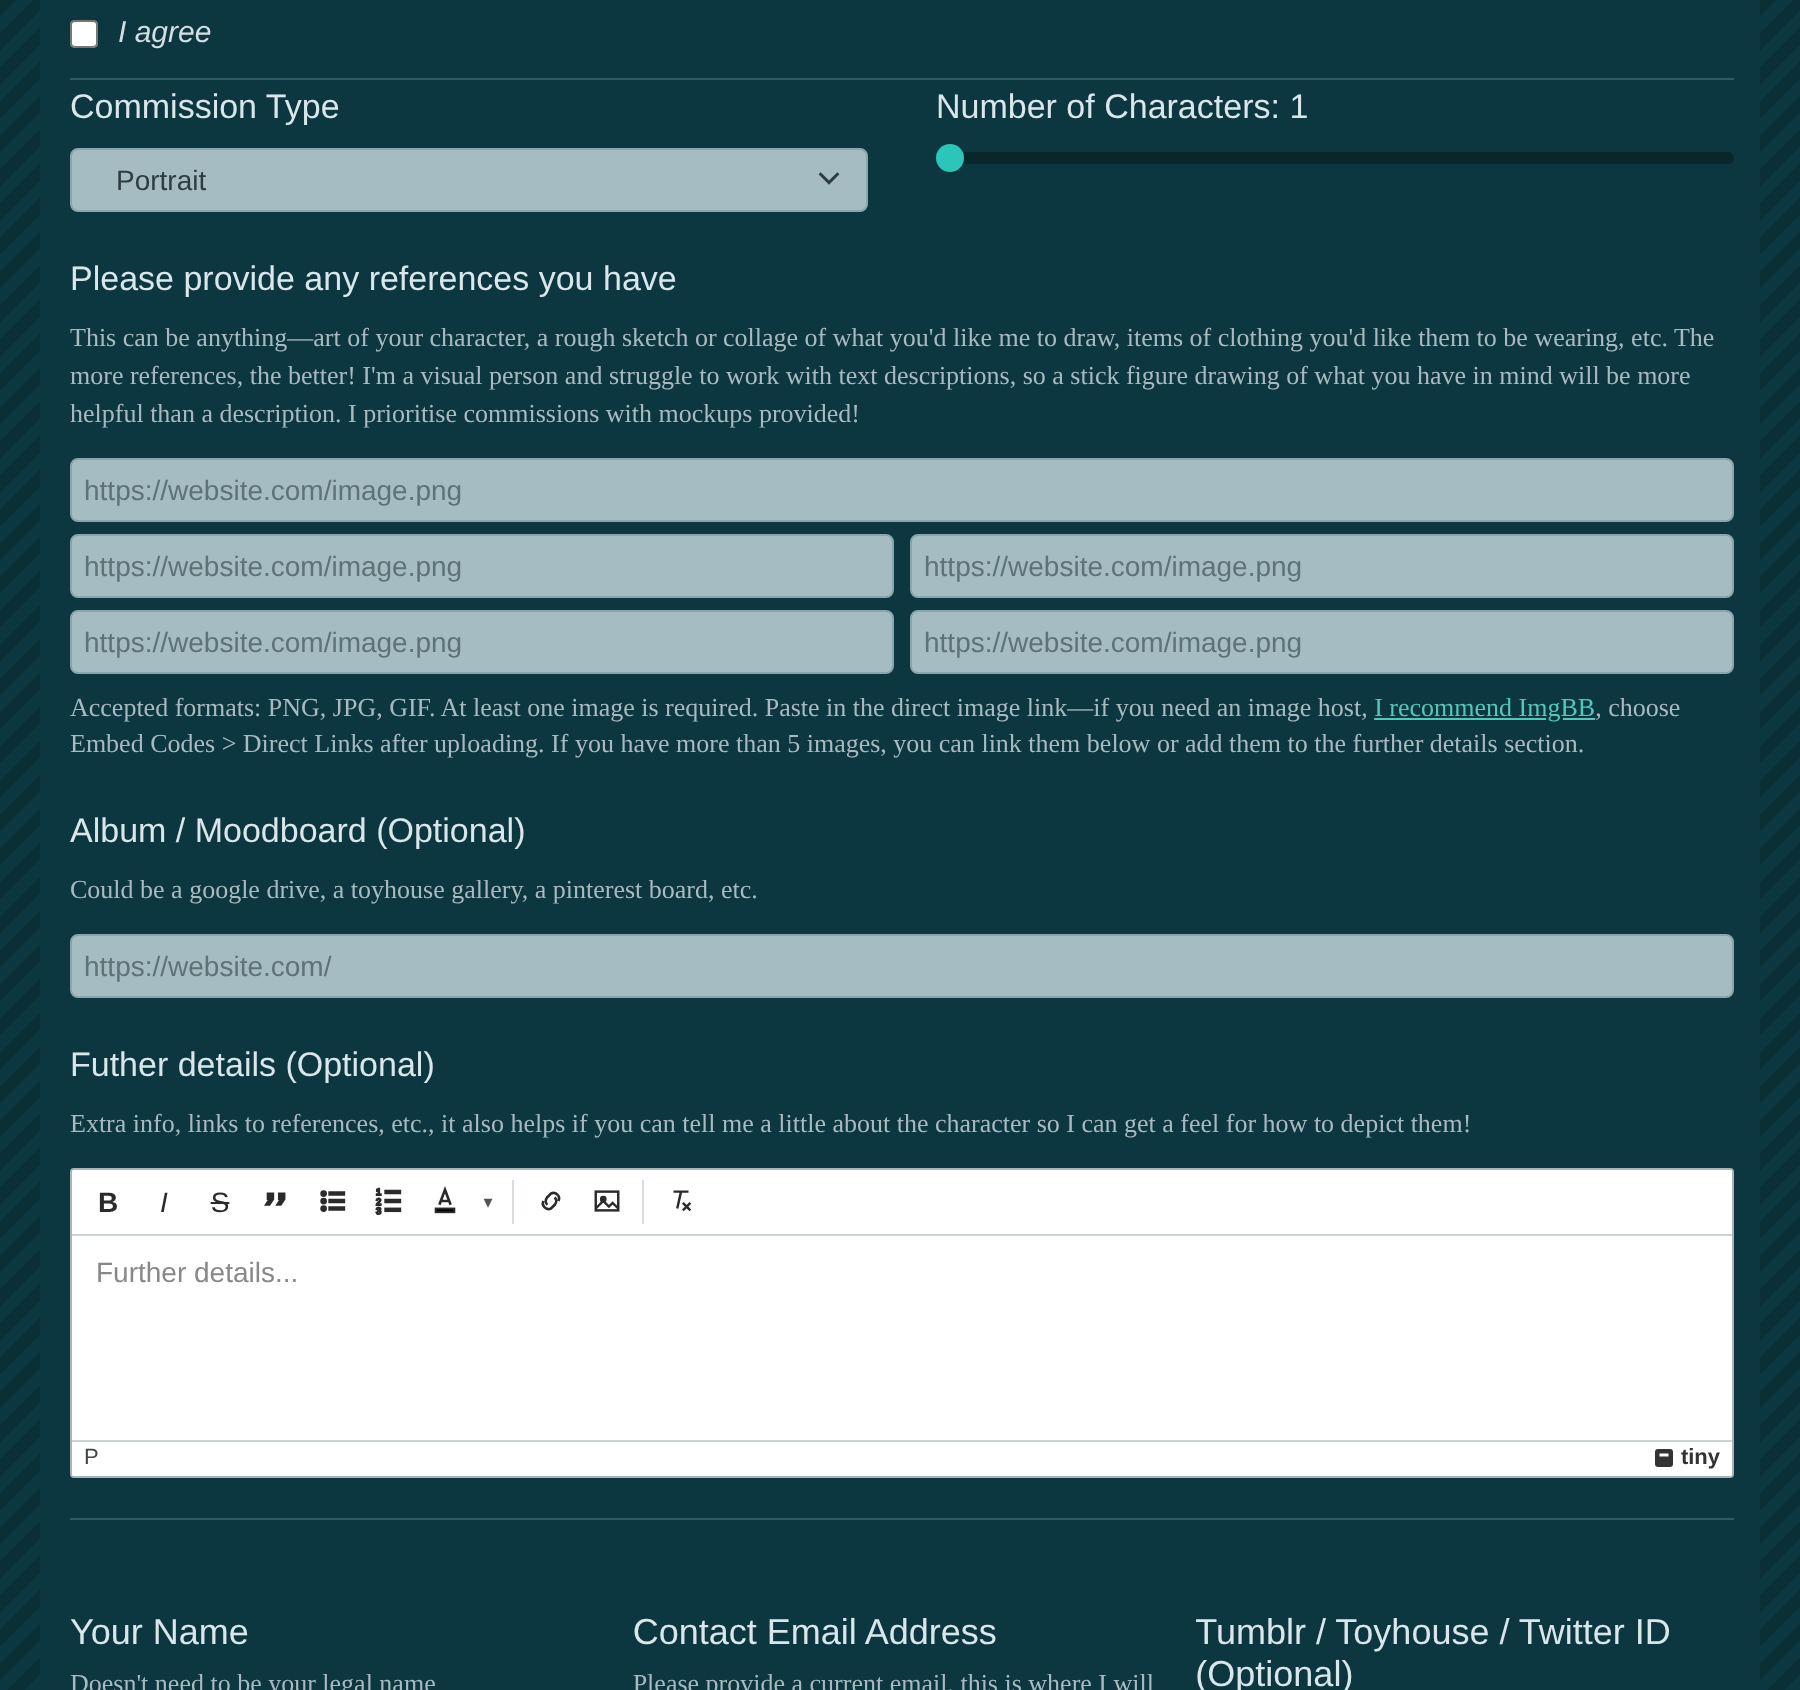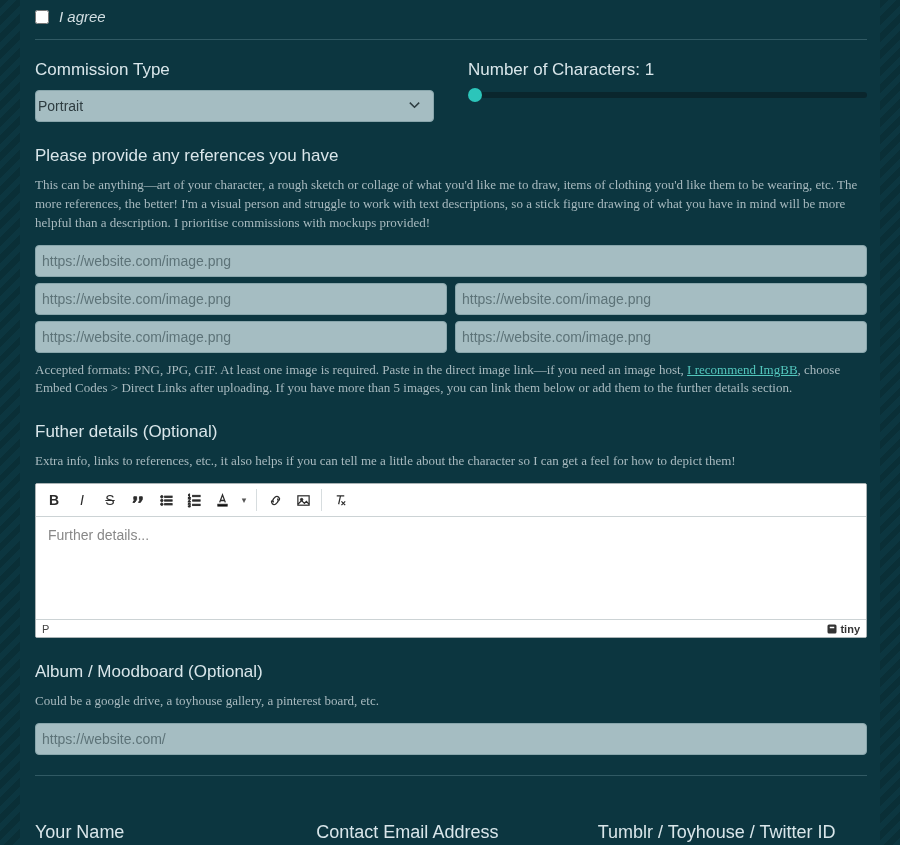--- a/index.html
+++ b/index.html
@@ -41,40 +41,40 @@
     border-bottom: 1px solid #315a64;
   }
   .agree-row input[type="checkbox"] {
     width: 14px; height: 14px;
   }
   .agree-row label { color: #d2dee2; font-size: 15px; font-style: italic; }
 
   .row-2col {
     display: flex;
     gap: 34px;
-    margin-top: 20px;
+    margin-top: 4px;
   }
   .row-2col > div { flex: 1; }
 
   .section-heading {
     color: #d9e6ea;
     font-size: 17px;
     font-weight: 400;
     margin-bottom: 10px;
   }
 
   .select-wrap {
     position: relative;
   }
   select.form-select {
     width: 100%;
     background: #a5bdc2;
     border: 1px solid #89a6ac;
     border-radius: 4px;
-    padding: 6px 30px 6px 2px;
+    padding: 6px 30px 6px 22px;
     font-size: 14px;
     color: #2e3d41;
     appearance: none;
     height: 32px;
   }
   .select-wrap .chev {
     position: absolute;
     right: 12px; top: 50%;
     transform: translateY(-50%);
     pointer-events: none;
@@ -262,20 +262,26 @@
         <input class="text-input" placeholder="https://website.com/image.png" style="">
         <input class="text-input" placeholder="https://website.com/image.png" style="">
       </div>
     </div>
     <div class="helper helper-below">
       <span>Accepted formats: PNG, JPG, GIF. At least one image is required. Paste in the direct image link—if you need an image host, </span><a href="#">I recommend ImgBB</a><span>, choose Embed Codes &gt; Direct Links after uploading. If you have more than 5 images, you can link them below or add them to the further details section.</span>
     </div>
   </div>
 
   <div class="block">
+    <div class="section-heading">Album / Moodboard (Optional)</div>
+    <div class="helper">Could be a google drive, a toyhouse gallery, a pinterest board, etc.</div>
+    <input class="text-input" placeholder="https://website.com/" style="">
+  </div>
+
+  <div class="block">
     <div class="section-heading">Futher details (Optional)</div>
     <div class="helper">Extra info, links to references, etc., it also helps if you can tell me a little about the character so I can get a feel for how to depict them!</div>
 
     <div class="editor">
       <div class="toolbar">
         <div class="tbtn">
             <b>B</b>
           </div>
         <div class="tbtn">
             <i>I</i>
@@ -342,26 +348,20 @@
           <svg viewBox="0 0 16 16">
               <rect x="2" y="2" width="12" height="12" rx="2" fill="#333"></rect>
               <rect x="5" y="5" width="6" height="2" fill="#fff"></rect>
             </svg>
           <span>tiny</span>
         </span>
       </div>
     </div>
   </div>
 
-  <div class="block">
-    <div class="section-heading">Album / Moodboard (Optional)</div>
-    <div class="helper">Could be a google drive, a toyhouse gallery, a pinterest board, etc.</div>
-    <input class="text-input" placeholder="https://website.com/" style="">
-  </div>
-
   <hr class="divider">
 
   <div class="row-3col">
     <div>
       <div class="section-heading">Your Name</div>
       <div class="helper">Doesn't need to be your legal name</div>
 
     </div>
     <div>
       <div class="section-heading">Contact Email Address</div>

